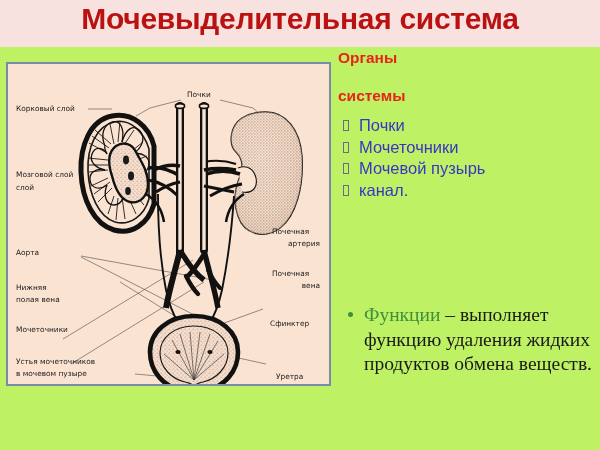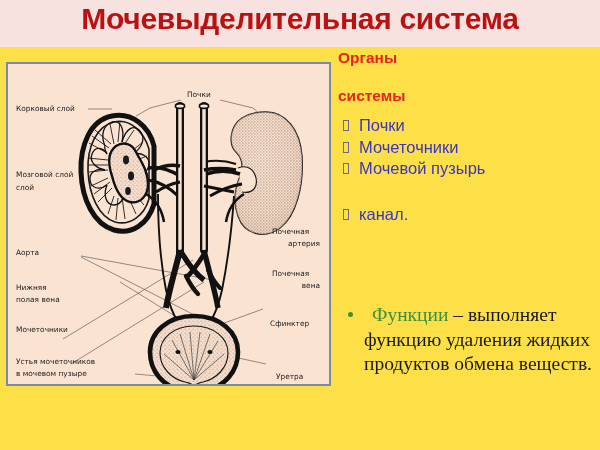--- a/index.html
+++ b/index.html
@@ -13,21 +13,21 @@
     font-family: "Liberation Sans", sans-serif;
     overflow: hidden;
     position: relative;
   }
 
   #slide {
     position: absolute;
     left: 0; top: 0;
     width: 600px;
     height: 450px;
-    background: #fde047;
+    background: #bef264;
   }
 
   
   #title-band {
     position: absolute;
     left: 0; top: 0;
     width: 600px;
     height: 47px;
     background: #f7e2e0;
   }
@@ -114,21 +114,20 @@
     left: 1px;
     top: 5px;
     width: 6px;
     height: 11px;
     border: 1px solid #6a6a8c;
     box-sizing: border-box;
   }
   #organs-list li .cont {
     display: block;
     padding-left: 0px;
-    margin-top: 24px;
   }
 
   
   #functions-block {
     position: absolute;
     left: 6px;
     top: 255px;
     width: 252px;
   }
   #functions-bullet {
@@ -143,21 +142,20 @@
   #functions-text {
     margin: 0;
     padding-left: 20px;
     font-family: "Liberation Serif", serif;
     font-size: 19.5px;
     line-height: 24.5px;
     color: #1a1a1a;
   }
   #functions-lead {
     color: #3f8f3f;
-    margin-left: 8px;
   }
 </style>
 </head>
 <body>
 
 <div id="slide">
 
   <div id="title-band">
     <div id="title-text">Мочевыделительная система</div>
   </div>

